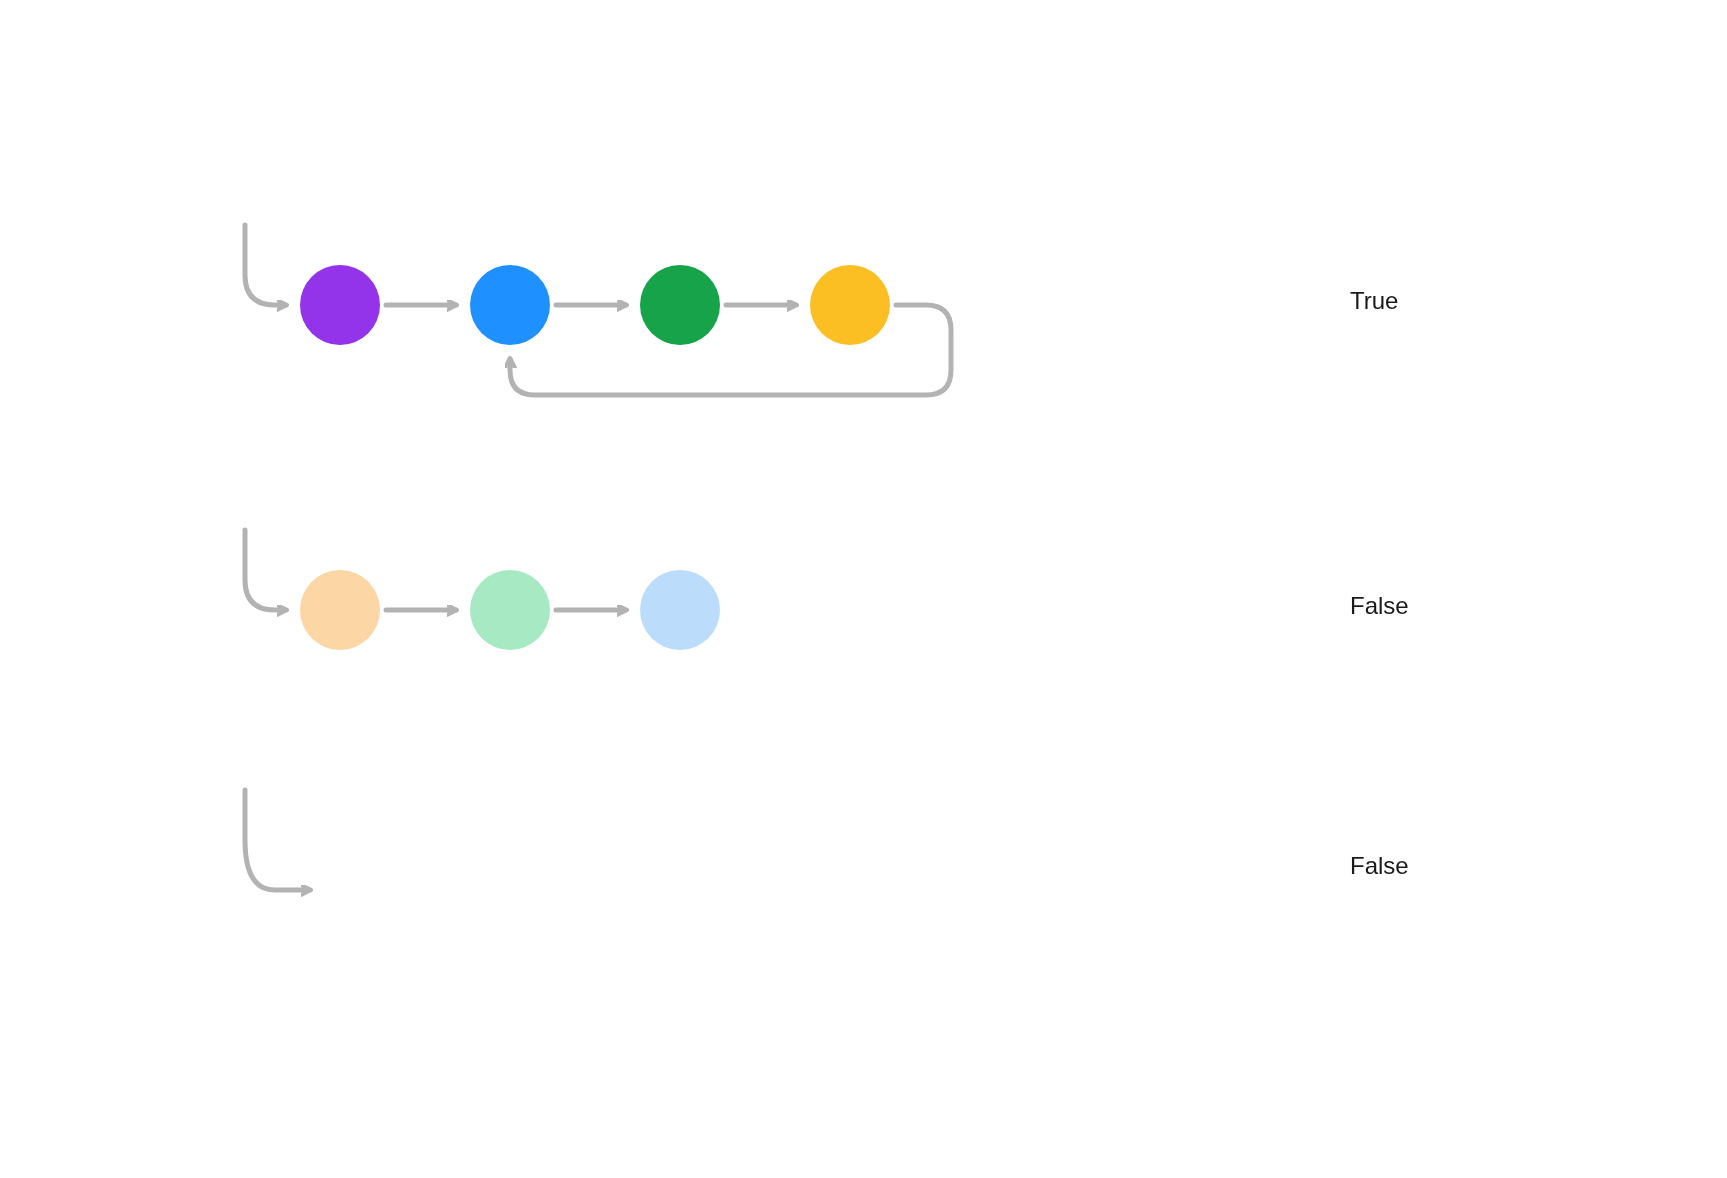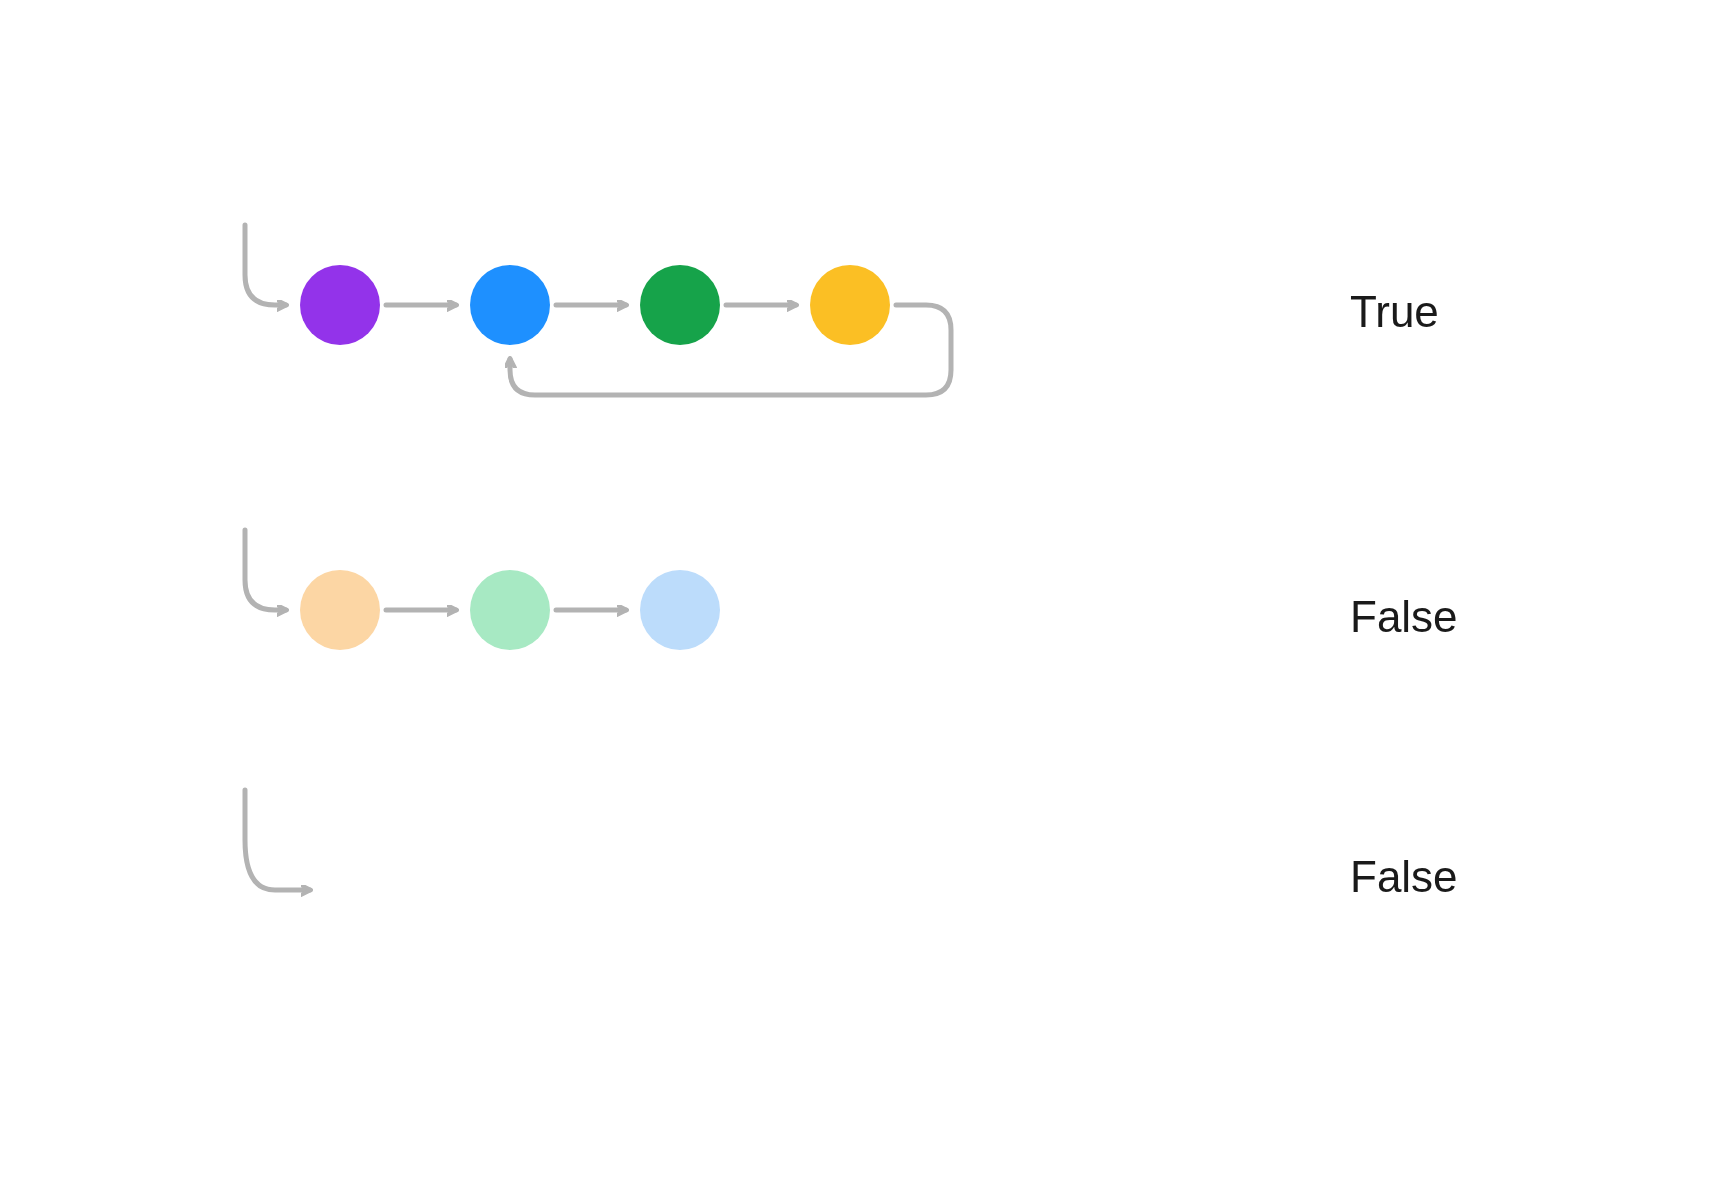--- a/index.html
+++ b/index.html
@@ -9,21 +9,21 @@
     font-family: -apple-system, BlinkMacSystemFont, "Segoe UI", Helvetica, Arial, sans-serif;
     color: #1a1a1a;
   }
   .canvas {
     position: relative;
     width: 1727px;
     height: 1178px;
   }
   .label {
     position: absolute;
-    font-size: 44px;
+    font-size: 24px;
     font-weight: 400;
     color: #1a1a1a;
   }
 </style>
 </head>
 <body>
 
 <div class="canvas">
 
   <svg id="diagram-svg" width="1727" height="1178">

